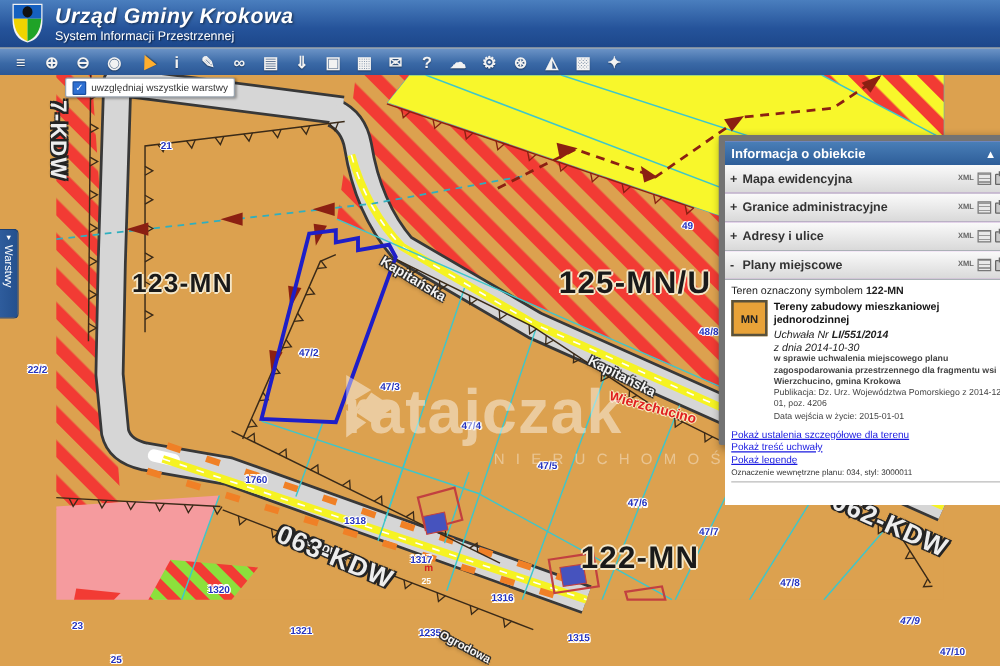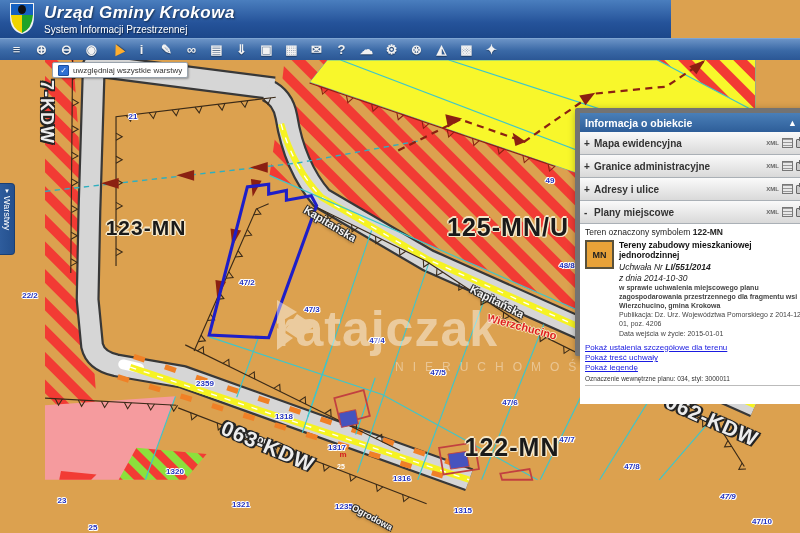--- a/index.html
+++ b/index.html
@@ -1,19 +1,19 @@
 <!DOCTYPE html>
 <html><head>
 <meta charset="utf-8">
 <style>
   html,body{margin:0;padding:0;background:#888;}
   #app{position:relative;width:800px;height:533px;overflow:hidden;font-family:"Liberation Sans",sans-serif;background:#DCA14F;}
 
   
-  #hdr{position:absolute;left:0;top:0;width:671px;height:38px;
+  #hdr{position:absolute;left:0;top:0;width:800px;height:38px;
        background:linear-gradient(#4A7EBE,#25539A 60%,#1C478A);z-index:40;}
   #hdr .shield{position:absolute;left:9px;top:2px;}
   #hdr .titles{position:absolute;left:44px;top:3px;color:#fff;}
   #hdr .t1{font-size:17px;font-weight:bold;font-style:italic;letter-spacing:.5px;text-shadow:1px 1px 2px rgba(0,0,0,.5);}
   #hdr .t2{font-size:10px;margin-top:1px;text-shadow:1px 1px 1px rgba(0,0,0,.5);}
 
   
   #tbar{position:absolute;left:0;top:38px;width:800px;height:22px;z-index:40;
         background:linear-gradient(#6B93C6,#3A69A6 55%,#2B5795);
         border-top:1px solid #7FA5D2;display:flex;align-items:center;padding-left:4px;box-sizing:border-box;}
@@ -357,28 +357,28 @@
         <div class="mlbl lbl-zone" style="left: 146px; top: 167px; font-size: 21px; transform: translate(-50%, -50%) rotate(0deg);">123-MN</div>
         <div class="mlbl lbl-zone" style="left: 508px; top: 167px; font-size: 25px; transform: translate(-50%, -50%) rotate(0deg);">125-MN/U</div>
         <div class="mlbl lbl-zone" style="left: 512px; top: 387px; font-size: 25px; transform: translate(-50%, -50%) rotate(0deg);">122-MN</div>
         <div class="mlbl lbl-parcel" style="left: 133px; top: 57px; transform: translate(-50%, -50%) rotate(0deg);">21</div>
         <div class="mlbl lbl-parcel" style="left: 30px; top: 236px; transform: translate(-50%, -50%) rotate(0deg);">22/2</div>
         <div class="mlbl lbl-parcel" style="left: 247px; top: 223px; transform: translate(-50%, -50%) rotate(0deg);">47/2</div>
         <div class="mlbl lbl-parcel" style="left: 312px; top: 250px; transform: translate(-50%, -50%) rotate(0deg);">47/3</div>
         <div class="mlbl lbl-parcel" style="left: 377px; top: 281px; transform: translate(-50%, -50%) rotate(0deg);">47/4</div>
         <div class="mlbl lbl-parcel" style="left: 438px; top: 313px; transform: translate(-50%, -50%) rotate(0deg);">47/5</div>
         <div class="mlbl lbl-parcel" style="left: 502px; top: 343px; transform: translate(-50%, -50%) rotate(0deg); padding-left: 16px;">47/6</div>
-        <div class="mlbl lbl-parcel" style="left: 567px; top: 380px; transform: translate(-50%, -50%) rotate(0deg);">47/7</div>
+        <div class="mlbl lbl-parcel" style="left: 567px; top: 366px; transform: translate(-50%, -50%) rotate(0deg);">47/7</div>
         <div class="mlbl lbl-parcel" style="left: 632px; top: 407px; transform: translate(-50%, -50%) rotate(0deg);">47/8</div>
         <div class="mlbl lbl-parcel" style="left: 728px; top: 437px; transform: translate(-50%, -50%) rotate(0deg); font-style: italic;">47/9</div>
         <div class="mlbl lbl-parcel" style="left: 762px; top: 462px; transform: translate(-50%, -50%) rotate(0deg);">47/10</div>
         <div class="mlbl lbl-parcel" style="left: 656px; top: 311px; transform: translate(-50%, -50%) rotate(0deg);">47/1</div>
         <div class="mlbl lbl-parcel" style="left: 567px; top: 206px; transform: translate(-50%, -50%) rotate(0deg);">48/8</div>
         <div class="mlbl lbl-parcel" style="left: 550px; top: 121px; transform: translate(-50%, -50%) rotate(0deg);">49</div>
-        <div class="mlbl lbl-parcel" style="left: 205px; top: 324px; transform: translate(-50%, -50%) rotate(0deg);">2359</div>
+        <div class="mlbl lbl-parcel" style="left: 205px; top: 324px; transform: translate(-50%, -50%) rotate(0deg);">1760</div>
         <div class="mlbl lbl-parcel" style="left: 273px; top: 357px; transform: translate(-50%, -50%) rotate(0deg); margin-left: 11px;">1318</div>
         <div class="mlbl lbl-parcel" style="left: 337px; top: 388px; transform: translate(-50%, -50%) rotate(0deg);">1317</div>
         <div class="mlbl lbl-parcel" style="left: 402px; top: 419px; transform: translate(-50%, -50%) rotate(0deg);">1316</div>
         <div class="mlbl lbl-parcel" style="left: 175px; top: 412px; transform: translate(-50%, -50%) rotate(0deg);">1320</div>
         <div class="mlbl lbl-parcel" style="left: 241px; top: 445px; transform: translate(-50%, -50%) rotate(0deg);">1321</div>
         <div class="mlbl lbl-parcel" style="left: 344px; top: 447px; transform: translate(-50%, -50%) rotate(0deg);">1235</div>
         <div class="mlbl lbl-parcel" style="left: 463px; top: 451px; transform: translate(-50%, -50%) rotate(0deg);">1315</div>
         <div class="mlbl lbl-parcel" style="left: 62px; top: 441px; transform: translate(-50%, -50%) rotate(0deg);">23</div>
         <div class="mlbl lbl-parcel" style="left: 93px; top: 468px; transform: translate(-50%, -50%) rotate(0deg);">25</div>
         <div class="mlbl lbl-street lbl-street-big" style="left: 47px; top: 52px; font-size: 18px; writing-mode: vertical-rl; transform: translate(-50%, -50%) rotate(0deg);">7-KDW</div>

